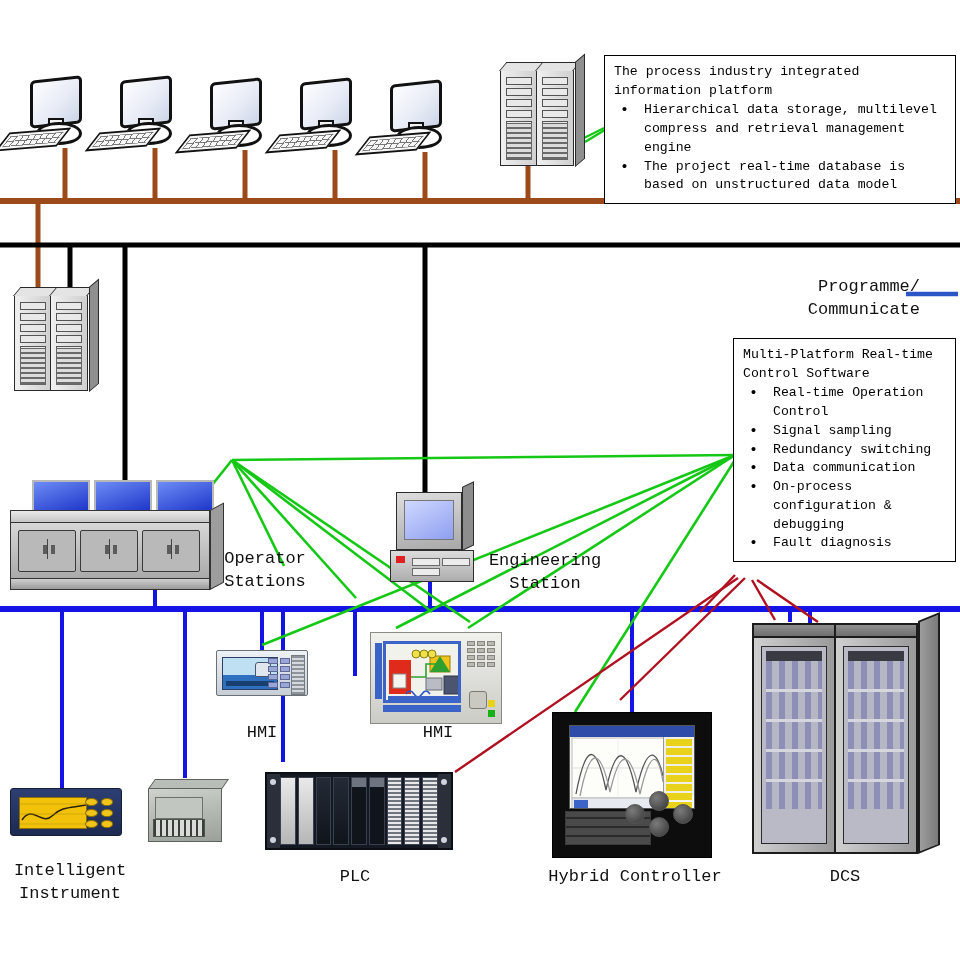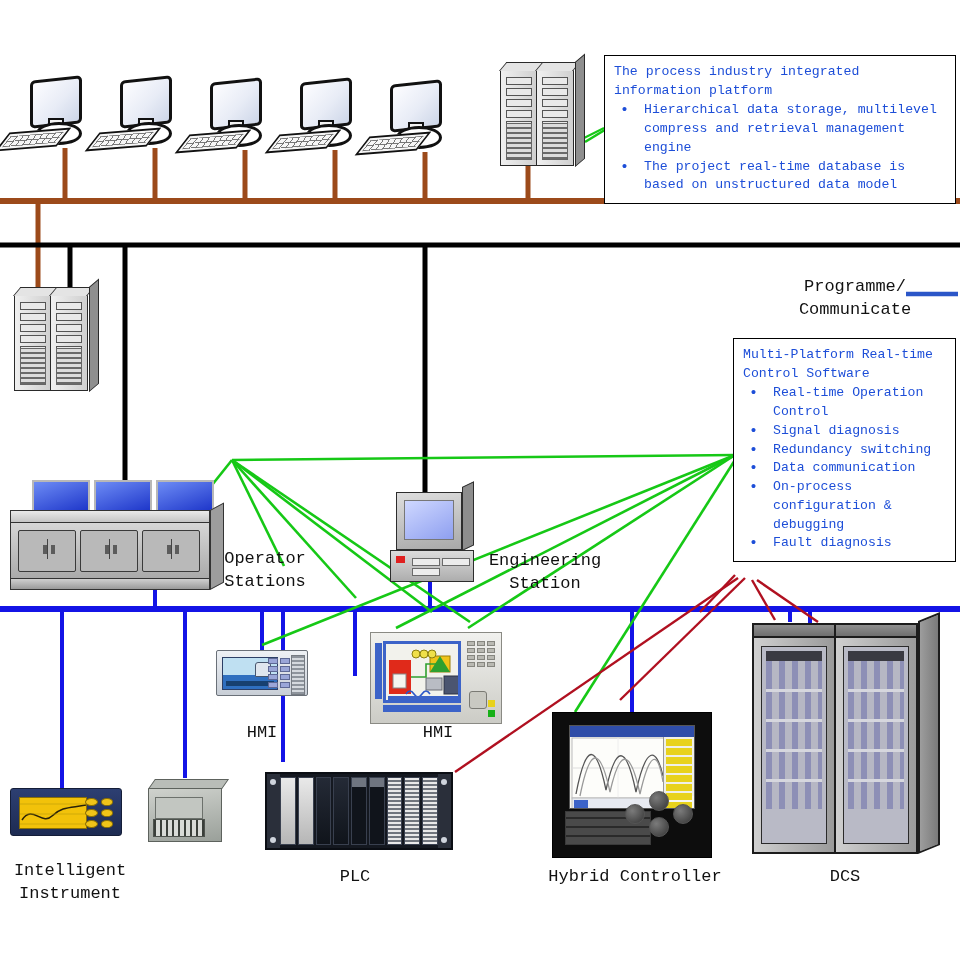--- a/index.html
+++ b/index.html
@@ -5,21 +5,21 @@
   html,body{margin:0;padding:0;background:#fff;}
   body{width:960px;height:960px;overflow:hidden;
        font-family:"Liberation Mono","DejaVu Sans Mono",monospace;}
   #stage{position:relative;width:960px;height:960px;background:#ffffff;}
   svg.layer{position:absolute;left:0;top:0;width:960px;height:960px;}
   .node{position:absolute;}
   .lbl{position:absolute;font-family:"Liberation Mono","DejaVu Sans Mono",monospace;
        font-size:17px;color:#111;line-height:1.35;text-align:center;white-space:pre;}
   .callout{position:absolute;background:#fff;border:1.6px solid #000;
            font-family:"Liberation Mono","DejaVu Sans Mono",monospace;
-           font-size:13.2px;color:#1d4ed8;line-height:1.42;padding:7px 9px 8px 9px;
+           font-size:13.2px;color:#000000;line-height:1.42;padding:7px 9px 8px 9px;
            box-sizing:border-box;}
   .callout .hd{margin:0 0 1px 0;}
   .callout ul{margin:0;padding:0;list-style:none;}
   .callout li{position:relative;padding-left:30px;margin:0;}
   .callout li:before{content:"\2022";position:absolute;left:6px;top:-1px;font-size:15px;}
   
   .fpm{position:absolute;}
   .fpm .scr{position:absolute;left:8px;top:0;width:46px;height:42px;
             border:3.5px solid #111;border-radius:5px;
             background:linear-gradient(135deg,#fdfdff 0%,#e8ecf6 55%,#cdd6e8 100%);
@@ -314,31 +314,31 @@
   </div>
 
   <div class="callout" style="left:604px;top:55px;width:352px;">
     <div class="hd">The process industry integrated information platform</div>
     <ul>
       <li>Hierarchical data storage, multilevel compress and retrieval management engine</li>
       <li>The project real-time database is based on unstructured data model</li>
     </ul>
   </div>
 
-  <div class="lbl" style="left:790px;top:276px;width:130px;text-align:center;">Programme/
+  <div class="lbl" style="left:790px;top:276px;width:130px;text-align:right;">Programme/
 Communicate</div>
   <svg class="layer" style="pointer-events:none;">
     <line x1="906" y1="294" x2="958" y2="294" stroke="#2b56c8" stroke-width="4.5"></line>
   </svg>
 
   <div class="callout" style="left:733px;top:338px;width:223px;">
     <div class="hd">Multi-Platform Real-time Control Software</div>
     <ul>
       <li>Real-time Operation Control</li>
-      <li>Signal diagnosis</li>
+      <li>Signal sampling</li>
       <li>Redundancy switching</li>
       <li>Data communication</li>
       <li>On-process configuration &amp; debugging</li>
       <li>Fault diagnosis</li>
     </ul>
   </div>
 
   <div class="node console" style="left:10px;top:480px;">
     <div class="mon" style="left:22px;">
         <u></u>

